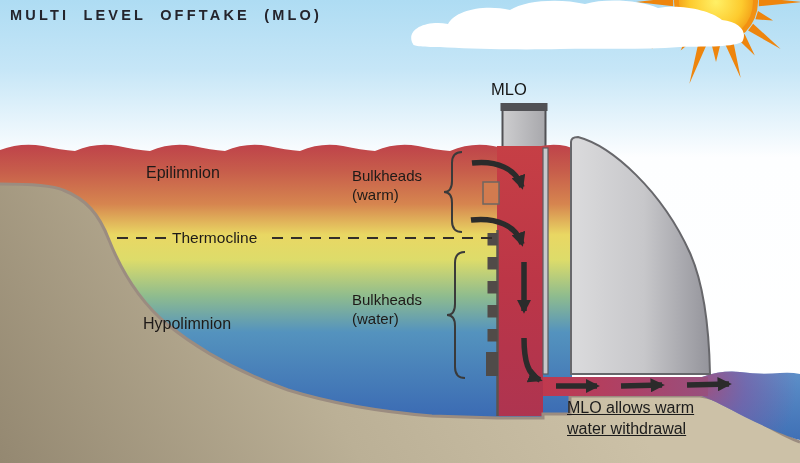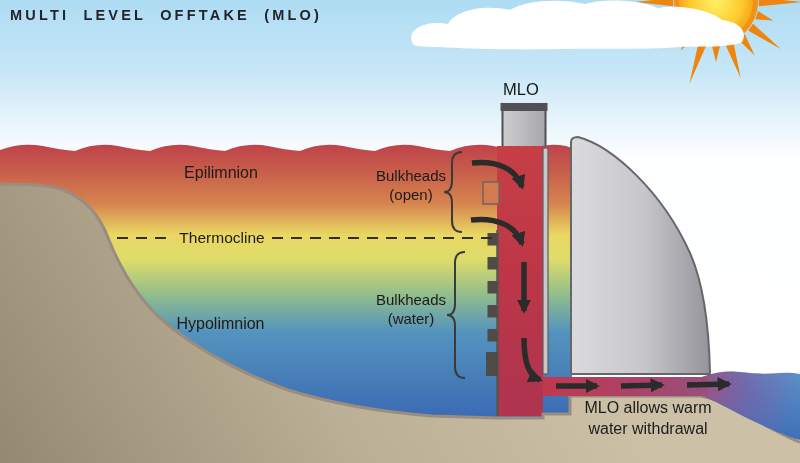--- a/index.html
+++ b/index.html
@@ -1,29 +1,29 @@
 <!DOCTYPE html>
 <html><head>
 <meta charset="utf-8">
 <style>
   html,body{margin:0;padding:0;background:#e8e8e8;}
   #stage{position:relative;width:800px;height:463px;overflow:hidden;
          font-family:"Liberation Sans","DejaVu Sans",sans-serif;background:#fde047;}
   #stage svg{position:absolute;left:0;top:0;}
   .lbl{position:absolute;color:#1e1a18;line-height:1.15;white-space:nowrap;}
-  .center{text-align:center;}
+  .center{}
   #title{left:10px;top:7px;font-size:14.5px;font-weight:bold;letter-spacing:3.2px;
          word-spacing:7px;color:#24242c;}
   #mlo-label{left:491px;top:80px;width:60px;font-size:16.5px;color:#161616;}
   #epilimnion{left:146px;top:164px;width:150px;font-size:16px;}
   #thermocline{left:172px;top:229px;width:100px;font-size:15.5px;}
   #hypolimnion{left:143px;top:315px;width:155px;font-size:16px;}
   #bk-open{left:352px;top:166px;width:118px;font-size:15px;line-height:19px;}
   #bk-closed{left:352px;top:290px;width:118px;font-size:15px;line-height:19px;}
-  #caption{left:567px;top:397px;width:162px;font-size:16px;line-height:21px;color:#1c1c1c;}
+  #caption{left:567px;top:397px;width:162px;font-size:16px;line-height:21px;color:#1c1c1c;text-decoration:underline;}
   .lbl span{display:block;}
 </style>
 </head>
 <body>
 
 <div id="stage">
 <svg width="800" height="463" viewBox="0 0 800 463">
   <defs>
     <linearGradient id="gSky" x1="0" y1="0" x2="0" y2="1">
       <stop offset="0" stop-color="#aedcf3"></stop>
@@ -172,21 +172,21 @@
   </g>
 </svg>
 
 <div id="title" class="lbl">MULTI LEVEL OFFTAKE (MLO)</div>
 <div id="mlo-label" class="lbl center">MLO</div>
 <div id="thermocline" class="lbl center">Thermocline</div>
 <div id="epilimnion" class="lbl center">Epilimnion</div>
 <div id="hypolimnion" class="lbl center">Hypolimnion</div>
 <div id="bk-open" class="lbl center">
   <span>Bulkheads</span>
-  <span>(open)</span>
+  <span>(warm)</span>
 </div>
 <div id="bk-closed" class="lbl center">
   <span>Bulkheads</span>
   <span>(water)</span>
 </div>
 <div id="caption" class="lbl center">
   <span>MLO allows warm</span>
   <span>water withdrawal</span>
 </div>
 </div>

